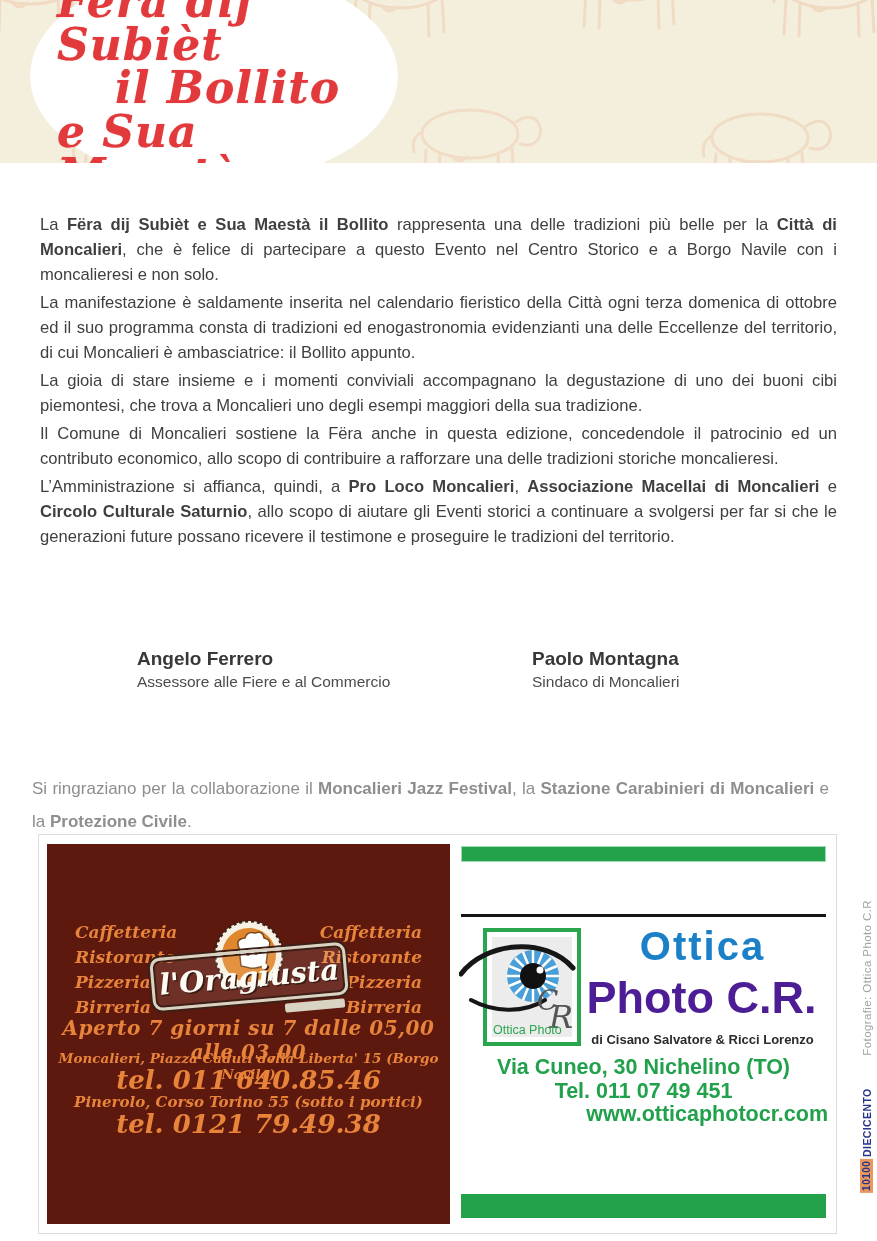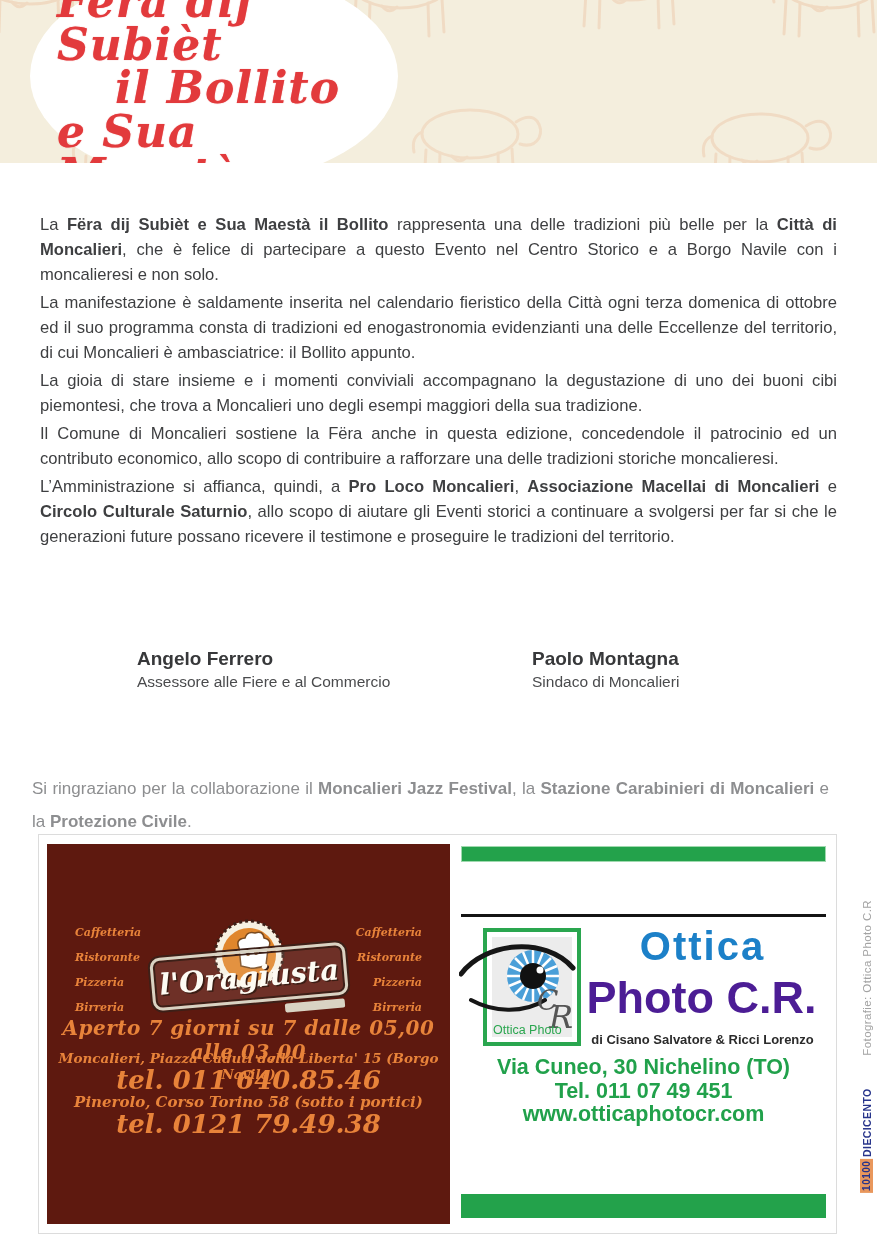--- a/index.html
+++ b/index.html
@@ -35,21 +35,21 @@
           color:#8d8e90;text-align:justify;}
   .thanks b{font-weight:bold;color:#8d8e90;}
 
   
   .ads{position:absolute;left:38px;top:834px;width:799px;height:400px;box-sizing:border-box;
        border:1px solid #dcdcdc;background:#fff;display:flex;gap:9px;padding:9px 8px;}
 
   
   .ad-ora{position:relative;width:403px;height:380px;background:#5e190f;overflow:hidden;
           font-family:"DejaVu Serif",serif;color:#e8833a;}
-  .svc{position:absolute;top:76px;font-style:italic;font-weight:bold;font-size:11px;line-height:25px;}
+  .svc{position:absolute;top:76px;font-style:italic;font-weight:bold;font-size:17px;line-height:25px;}
   .svc-l{left:28px;}
   .svc-r{right:28px;text-align:right;}
   .badge{position:absolute;left:50%;top:74px;transform:translateX(-50%);}
   .plate{position:absolute;left:50%;top:106px;transform:translate(-50%,0) rotate(-5deg);
          width:190px;height:47px;border:3px solid #d9d3c3;border-radius:10px;
          background:rgba(255,255,255,.10);box-shadow:0 0 0 2px #3c2018, inset 0 0 0 2px #3c2018;
          display:flex;align-items:center;justify-content:center;}
   .plate-text{font-style:italic;font-weight:bold;font-size:29px;color:#fdfbf3;
               text-shadow:1.5px 1.5px 0 #3a1d14;}
   .plate-tag{position:absolute;left:calc(50% + 36px);top:157px;width:60px;height:9px;
@@ -70,21 +70,21 @@
   .eyelogo{position:absolute;left:0;top:84px;}
   .ott-t1{position:absolute;left:120px;right:2px;top:80px;text-align:center;
           font-size:40px;font-weight:bold;color:#1c80c8;letter-spacing:2px;}
   .ott-t2{position:absolute;left:118px;right:2px;top:128px;text-align:center;
           font-size:45px;font-weight:bold;color:#4c1d95;}
   .ott-sub{position:absolute;left:120px;right:2px;top:188px;text-align:center;
            font-size:13px;font-weight:bold;color:#2b2b2b;}
   .ott-green{position:absolute;left:0;width:100%;text-align:center;font-weight:bold;color:#21a14b;}
   .ott-addr{top:211px;font-size:21.5px;}
   .ott-tel{top:235px;font-size:21.5px;}
-  .ott-web{top:258px;font-size:21.5px;}
+  .ott-web{top:258px;font-size:21.5px;text-align:right;}
 
   
   .vert{writing-mode:vertical-lr;transform:rotate(180deg);position:absolute;right:4px;}
   .credit{top:900px;font-size:11.5px;color:#a3a3a3;letter-spacing:.4px;}
   .logo10100{top:1088px;display:inline-flex;align-items:center;}
   .logo-num{background:#e9975c;color:#27348b;font-weight:bold;font-size:10px;
             padding:2px 1px;letter-spacing:.5px;}
   .logo-name{color:#27348b;font-weight:bold;font-size:10.5px;letter-spacing:.4px;padding-top:2px;}
 </style>
 </head>
@@ -165,21 +165,21 @@
         <circle cx="36" cy="36" r="2" fill="#7a4a1e"></circle>
         <circle cx="44" cy="35" r="2" fill="#7a4a1e"></circle>
       </svg>
       <div class="plate">
         <span class="plate-text">l'Oragiusta</span>
       </div>
       <div class="plate-tag"></div>
       <div class="ora-line ora-open">Aperto 7 giorni su 7 dalle 05,00 alle 03,00</div>
       <div class="ora-line ora-addr1">Moncalieri, Piazza Caduti della Liberta' 15 (Borgo Navile)</div>
       <div class="ora-line ora-tel1">tel. 011 640.85.46</div>
-      <div class="ora-line ora-addr2">Pinerolo, Corso Torino 58 (sotto i portici)</div>
+      <div class="ora-line ora-addr2">Pinerolo, Corso Torino 55 (sotto i portici)</div>
       <div class="ora-line ora-tel2">tel. 0121 79.49.38</div>
     </div>
 
     <div class="ad-ott">
       <div class="gbar gbar-top"></div>
       <div class="blackline"></div>
       <svg class="eyelogo" width="122" height="118" viewBox="-26 0 122 118">
         <rect x="0" y="2" width="94" height="114" fill="#ffffff" stroke="#2aa64f" stroke-width="4"></rect>
         <rect x="7" y="9" width="80" height="100" fill="#ececec"></rect>
         <circle cx="48" cy="48" r="26" fill="#4a9fd8"></circle>

